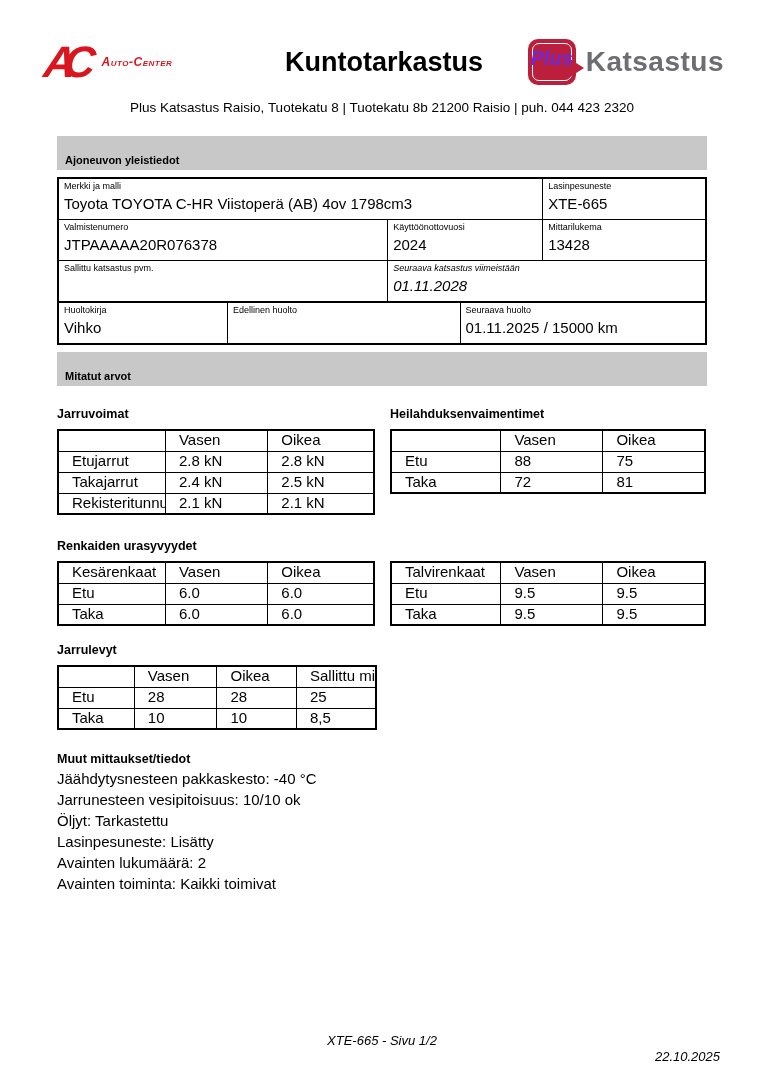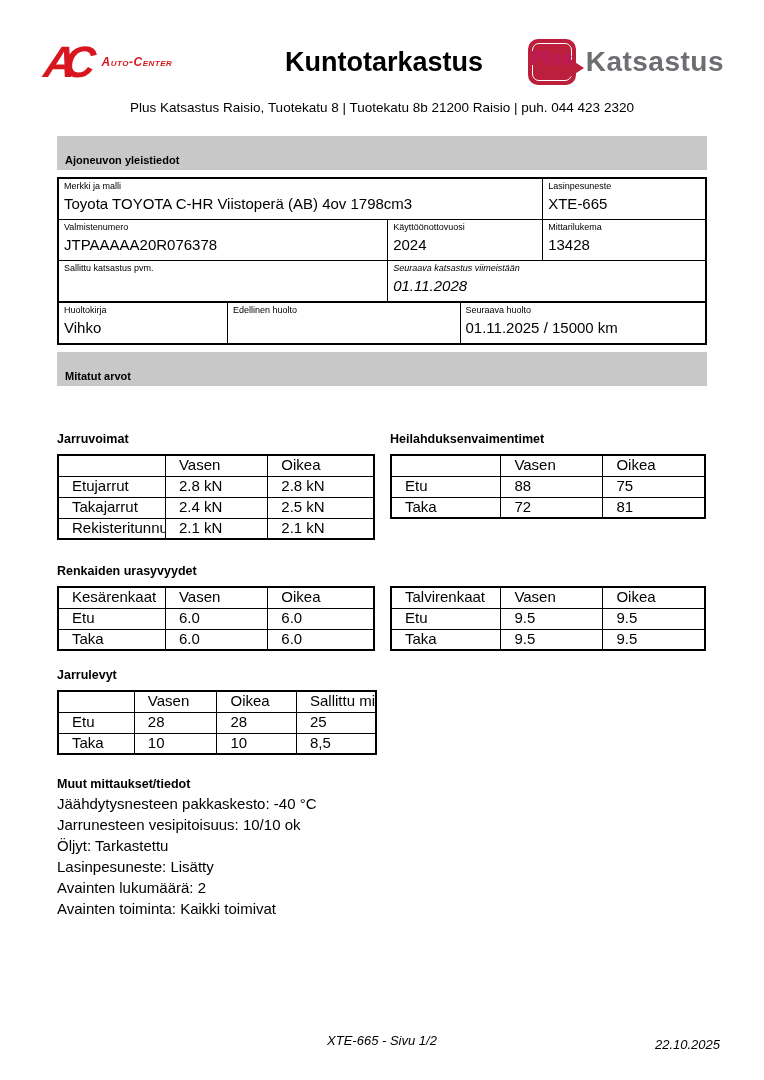--- a/index.html
+++ b/index.html
@@ -53,21 +53,21 @@
   }
   .plus-tail {
     position: absolute; right: -4px; top: 22px;
     width: 0; height: 0;
     border-top: 9px solid transparent;
     border-bottom: 9px solid transparent;
   }
   .plus-word {
     position: absolute; left: 0; top: 2px; width: 48px; height: 38px;
     display: flex; align-items: center; justify-content: center;
-    color: #be185d; font-weight: bold; font-size: 20px;
+    color: #6d28d9; font-style: italic; font-weight: bold; font-size: 20px;
   }
   .katsastus-word { font-weight: bold; font-size: 28px; margin-left: 6px; letter-spacing: 0.5px; }
   .address { text-align: center; font-size: 13.5px; margin-top: 8px; }
   
   .section-bar {
     margin: 0 57px;
     background: #c8c8c8;
     font-weight: bold;
     font-size: 11px;
     padding: 18px 8px 4px;
@@ -84,42 +84,42 @@
   .vlabel { font-size: 9px; line-height: 11px; }
   .vvalue { font-size: 15px; line-height: 19px; margin-top: 2px; min-height: 19px; white-space: nowrap; }
   .w75 { flex: 0 0 74.8%; } .w25 { flex: 0 0 25.2%; }
   .w51 { flex: 0 0 50.8%; } .w24 { flex: 0 0 24.0%; } .w49 { flex: 0 0 49.2%; font-style: italic; }
   .w26 { flex: 0 0 26.0%; } .w36 { flex: 0 0 36.0%; } .w38 { flex: 0 0 38.0%; }
   
   .mwrap { display: flex; margin: 0 57px; align-items: flex-start; }
   .mcol-l { width: 318px; }
   .mcol-r { width: 316px; margin-left: 15px; }
   .ttl { font-weight: bold; font-size: 12.5px; }
-  .ttl-row { margin-top: 46px; }
+  .ttl-row { margin-top: 21px; }
   .ttl-tread { margin-top: 24px; margin-left: 57px; }
   .ttl-discs { margin-top: 17px; margin-left: 57px; }
   .ttl-other { margin-top: 22px; margin-left: 57px; }
   .mwrap.tables { margin-top: 8px; }
   table.mt { border-collapse: collapse; width: 100%; table-layout: fixed; border: 2px solid #000; }
   table.mt td {
     border: 1px solid #000;
     font-size: 15px;
     padding: 0 13px 2px;
     height: 21px;
     white-space: nowrap;
     overflow: hidden;
   }
   .other-lines { margin: 2px 57px 0; font-size: 15px; line-height: 21px; }
   
   .footer {
     position: absolute; left: 0; right: 0; bottom: 32px;
     font-style: italic; font-size: 13px;
   }
   .footer-center { text-align: center; }
-  .footer-date { position: absolute; right: 44px; top: 4px; }
+  .footer-date { position: absolute; right: 44px; top: 16px; }
 </style>
 </head>
 <body>
 
 <div class="page">
 
   <div class="header">
     <div class="ac-logo">
       <span class="ac-monogram" style="color: rgb(216, 22, 31);">AC</span>
       <span class="ac-name" style="color: rgb(216, 22, 31);">Auto-Center</span>

